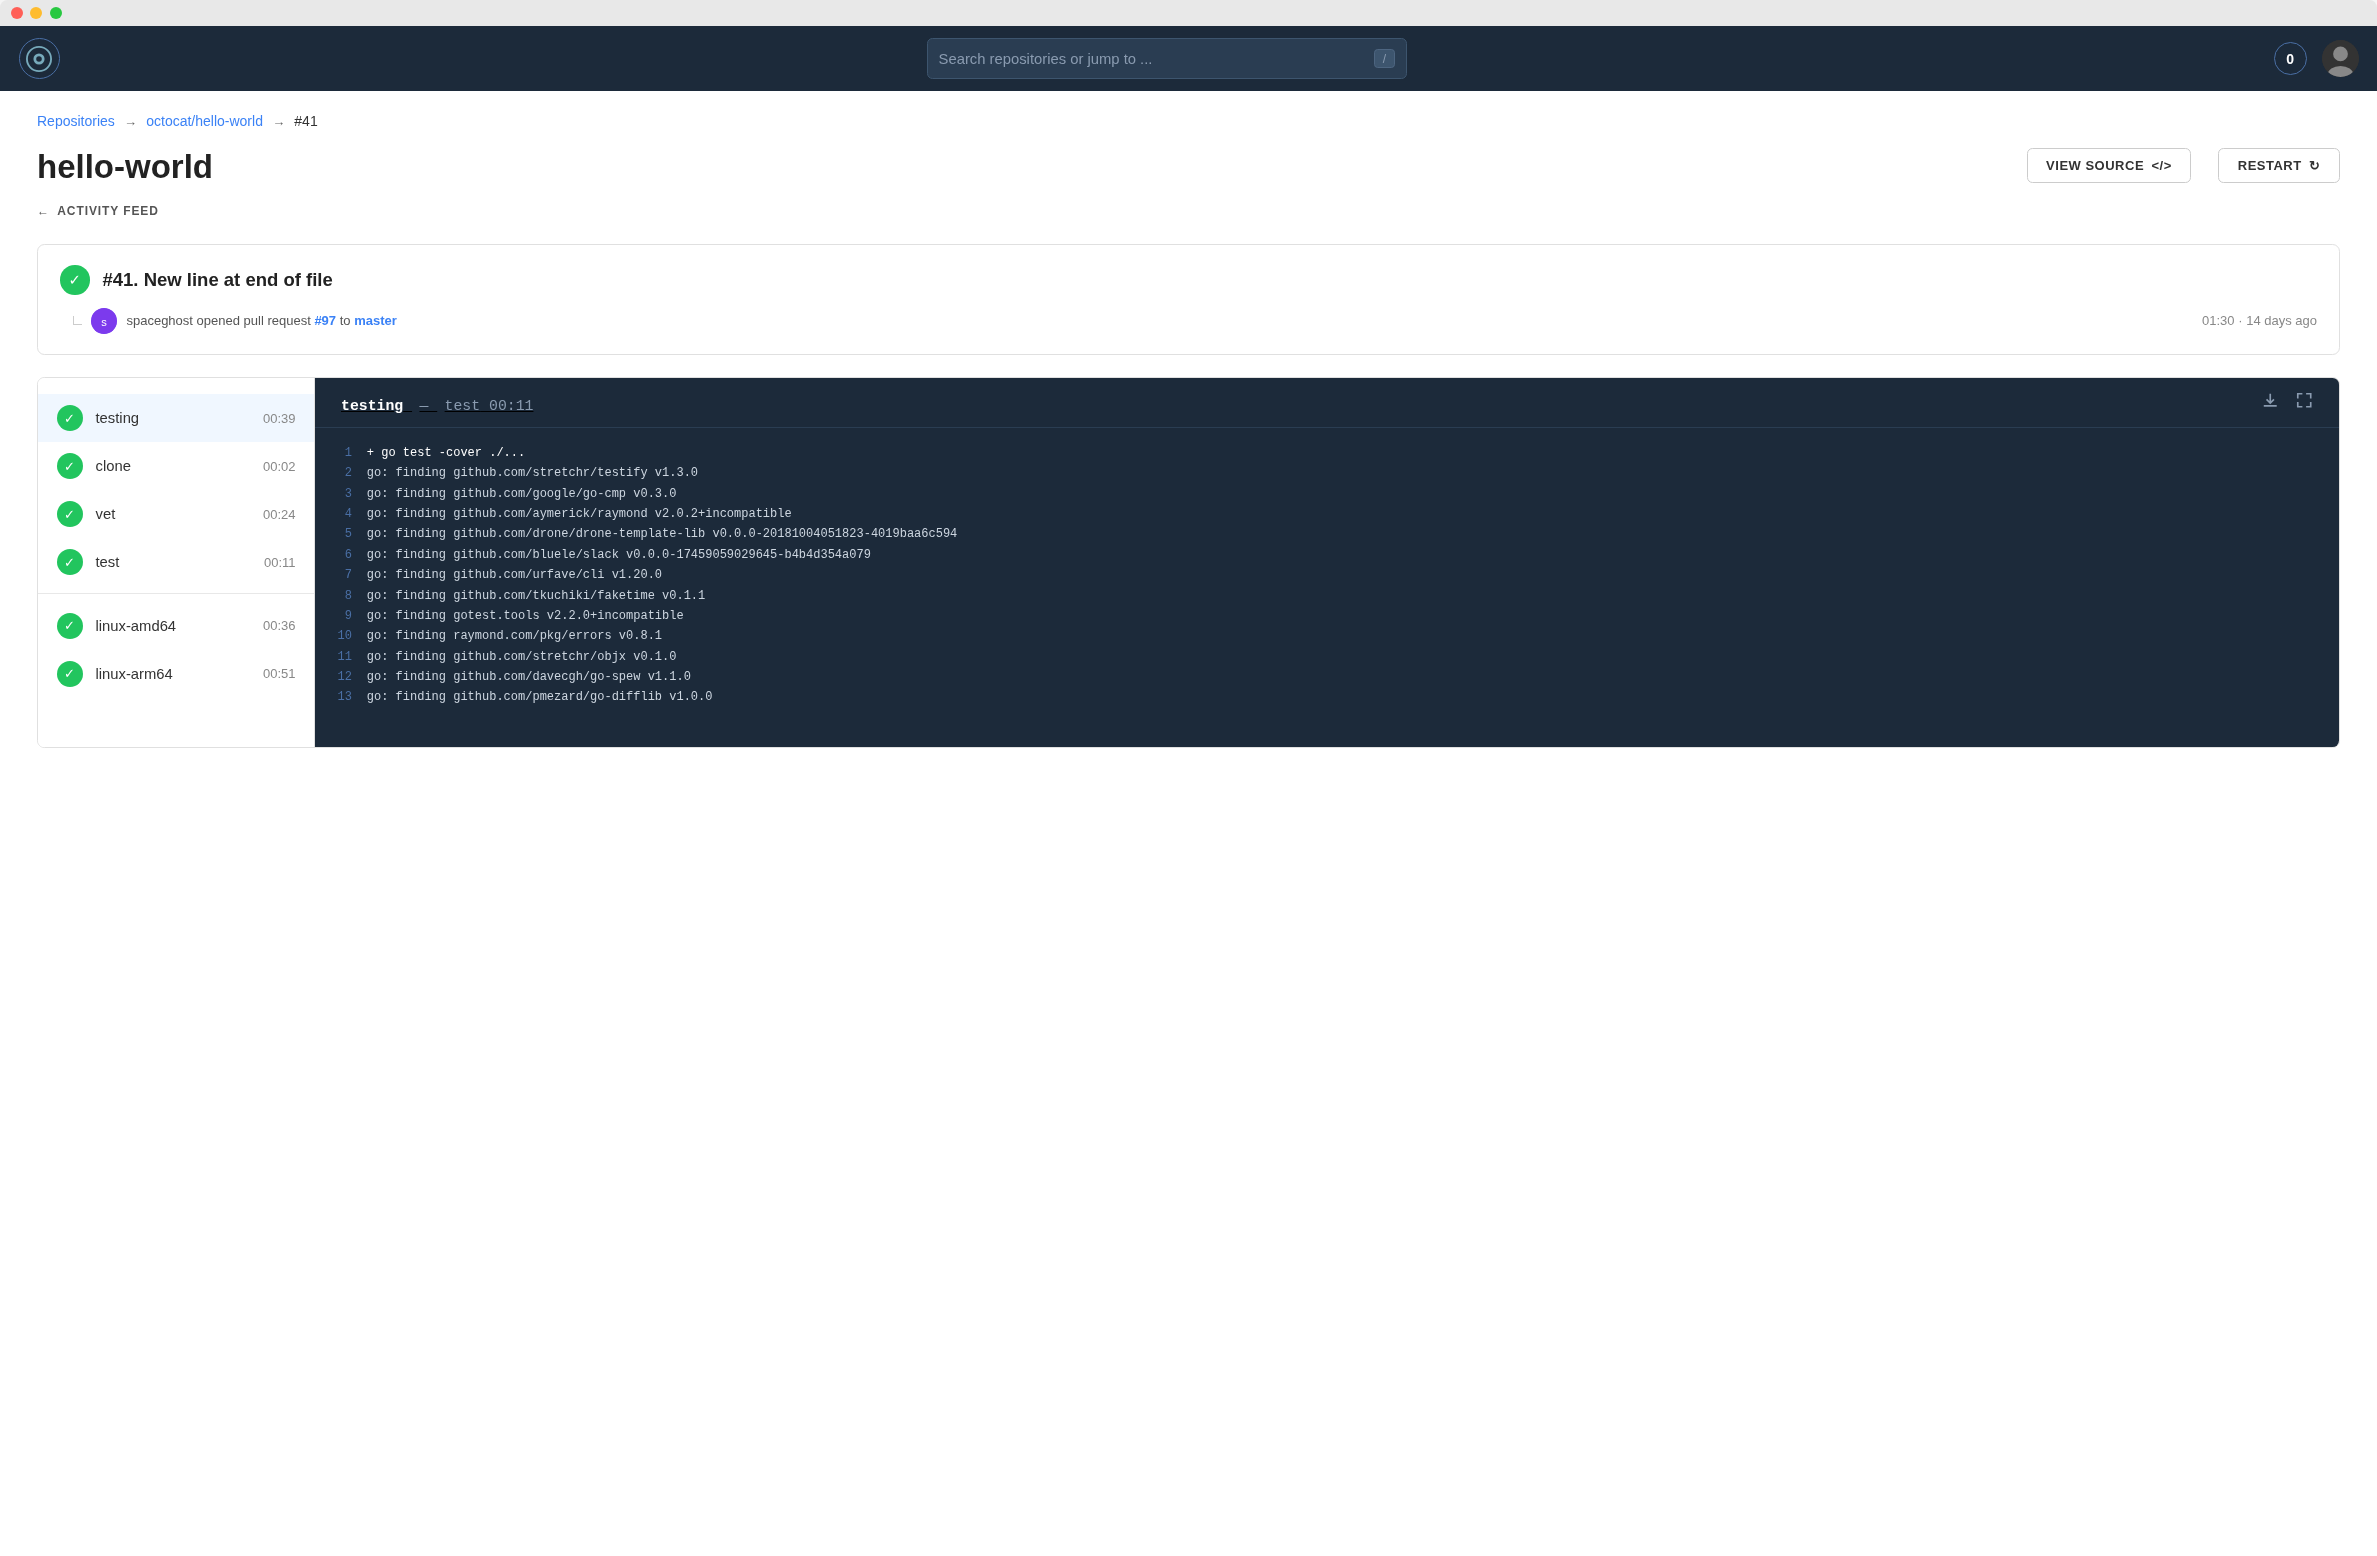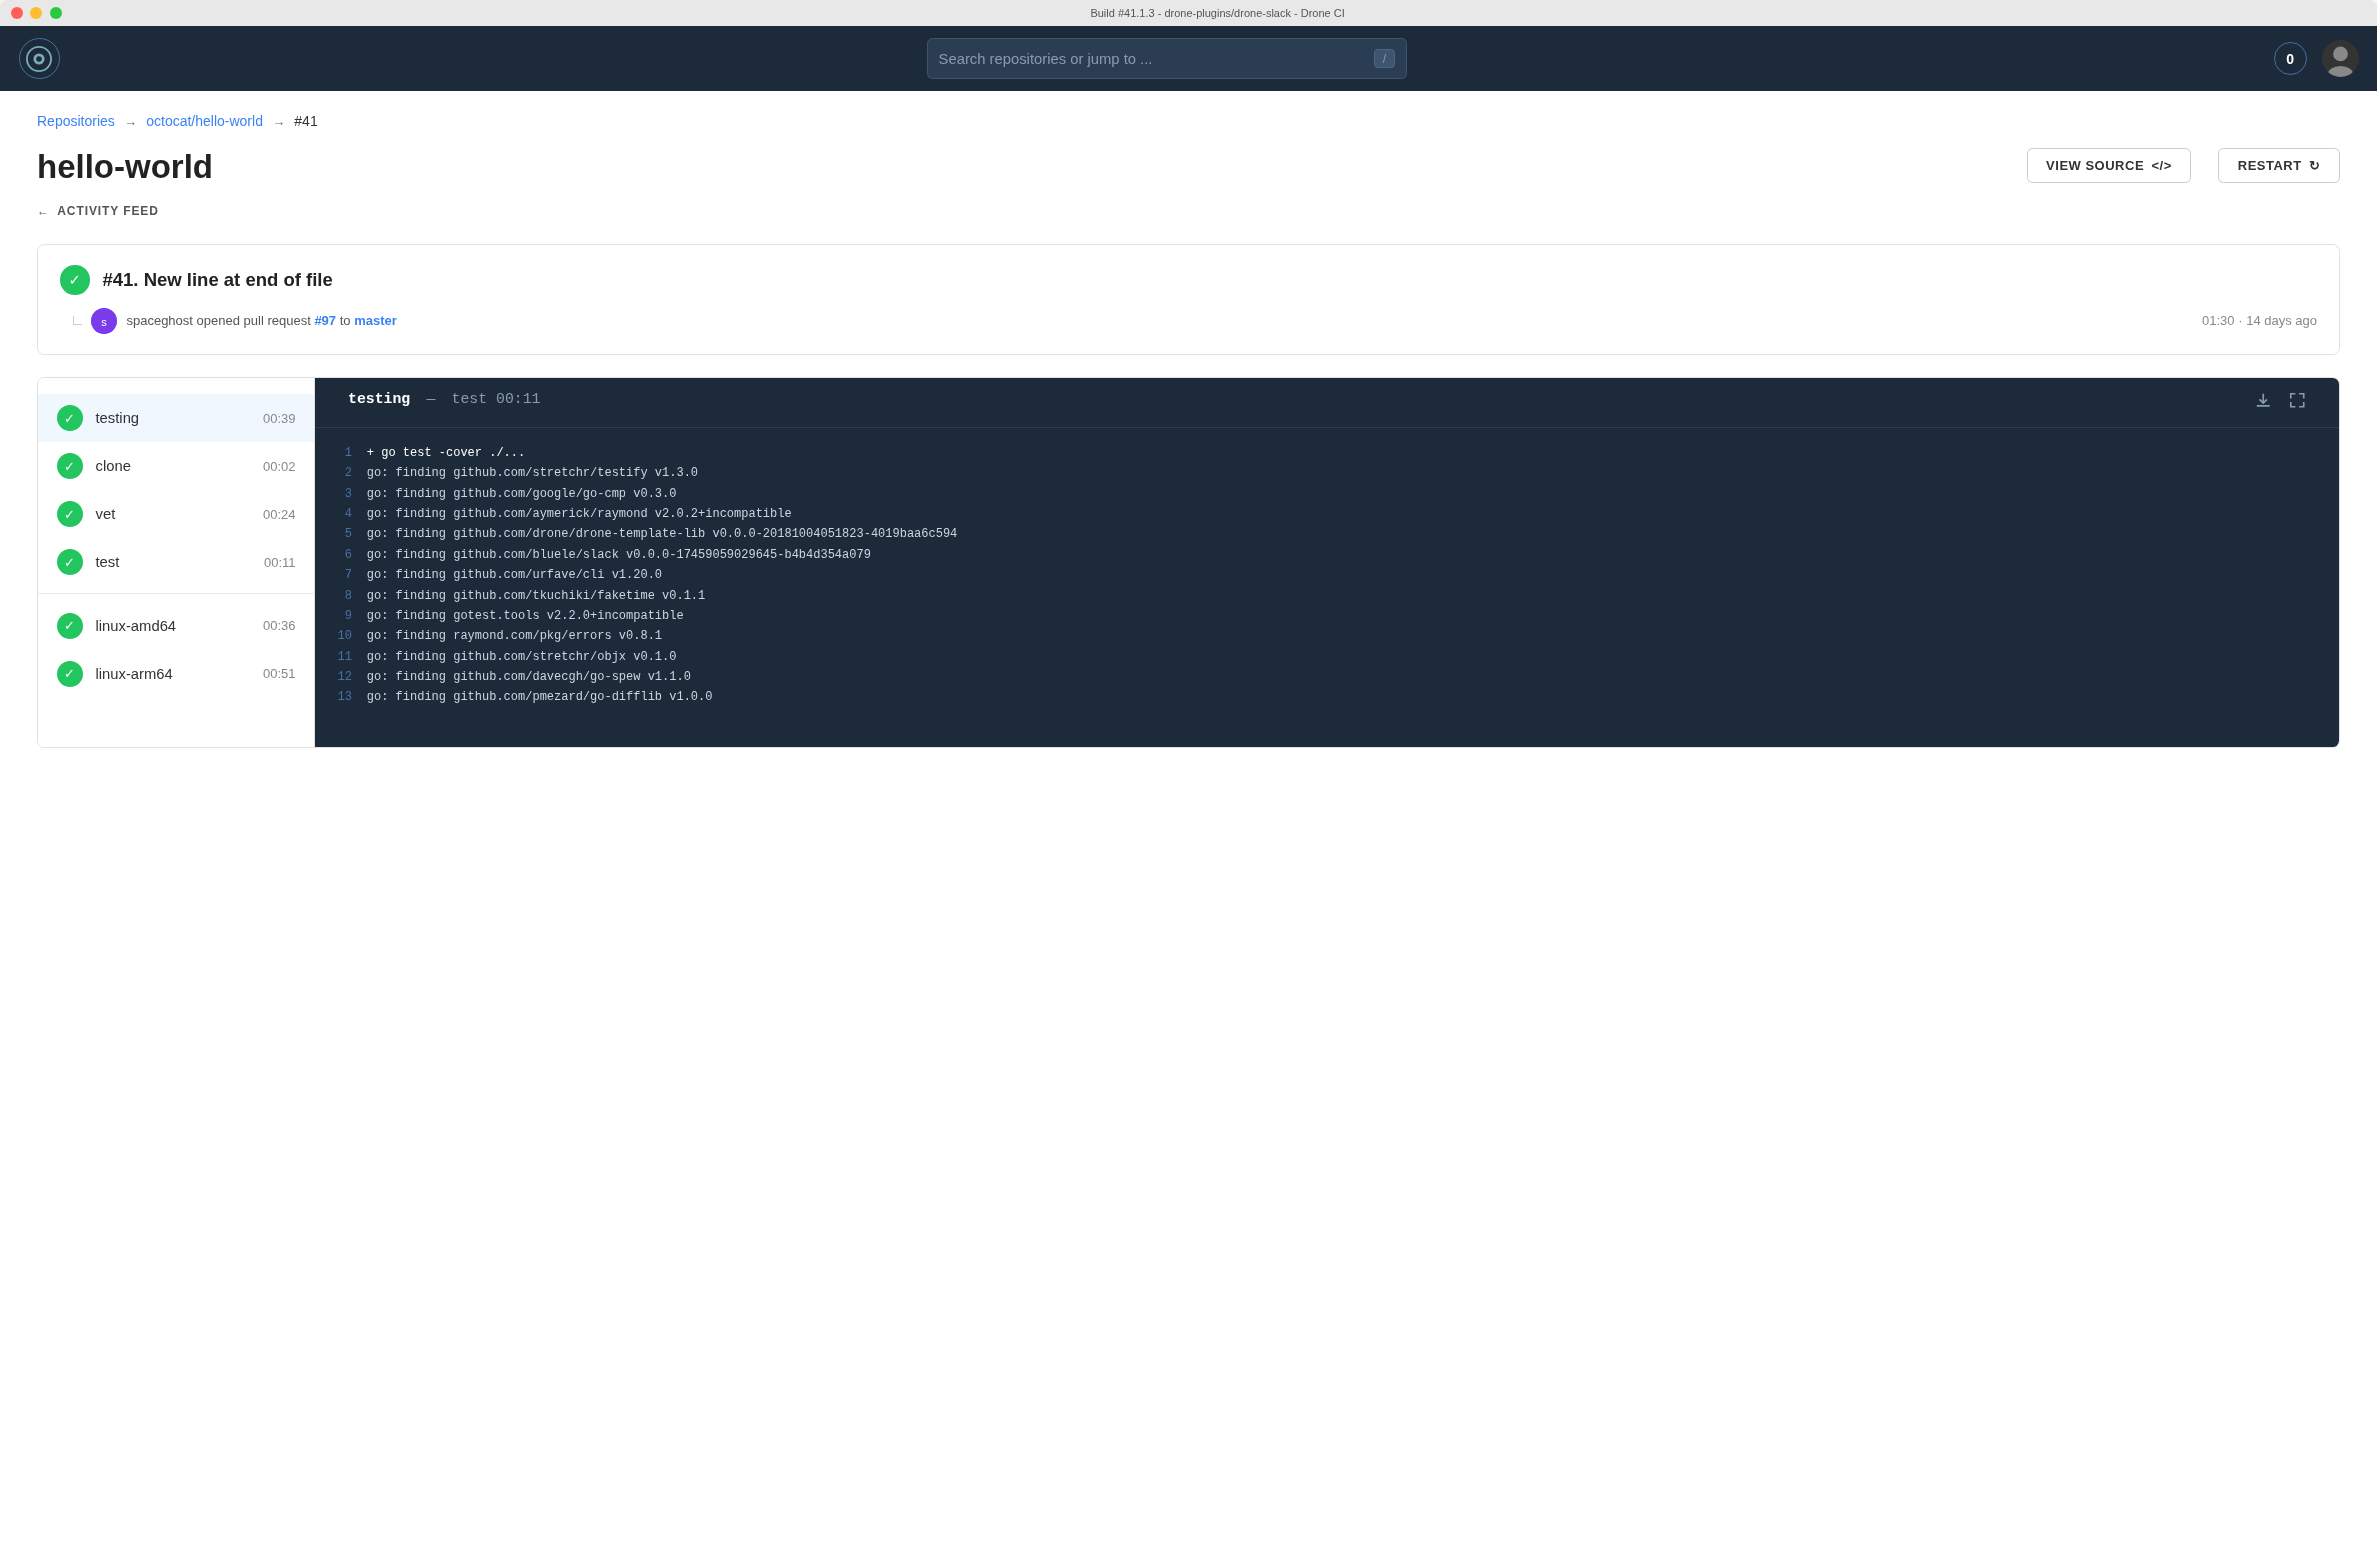--- a/index.html
+++ b/index.html
@@ -291,24 +291,25 @@
     
     .terminal-panel {
       flex: 1;
       background: #1c2a3a;
       min-height: 369px;
       display: flex;
       flex-direction: column;
     }
     .terminal-header {
       display: flex;
-      align-items: flex-start;
+      align-items: flex-end;
       justify-content: space-between;
-      padding: 13px 33px;
+      padding: 13px 26px;
       border-bottom: 0.9px solid #2a3d52;
+      text-decoration: underline;
     }
     .terminal-title {
       color: #fff;
       font-size: 14.8px;
       font-family: 'Courier New', Courier, monospace;
     }
     .terminal-title .step-name-bold { font-weight: 700; }
     .terminal-title .separator { color: #8a9bb0; margin: 0 7.4px; }
     .terminal-title .cmd { color: #8a9bb0; }
     .terminal-title .cmd-time { color: #8a9bb0; }
@@ -350,21 +351,20 @@
     }
     .log-text.cmd-text { color: #fff; }
   </style>
 </head>
 <body>
 
 <div class="window-chrome">
   <span class="traffic-light tl-red"></span>
   <span class="traffic-light tl-yellow"></span>
   <span class="traffic-light tl-green"></span>
-  <span class="window-title">Build #41.1.3 - drone-plugins/drone-slack - Drone CI</span>
 </div>
 
 <nav class="navbar">
   <div class="drone-logo">
     <svg viewBox="0 0 28 28" fill="none" xmlns="http://www.w3.org/2000/svg">
       <circle cx="14" cy="14" r="13" stroke="#7ab" stroke-width="2"></circle>
       <circle cx="14" cy="14" r="6" fill="#7ab"></circle>
       <circle cx="14" cy="14" r="3" fill="#1c2a3a"></circle>
     </svg>
   </div>

